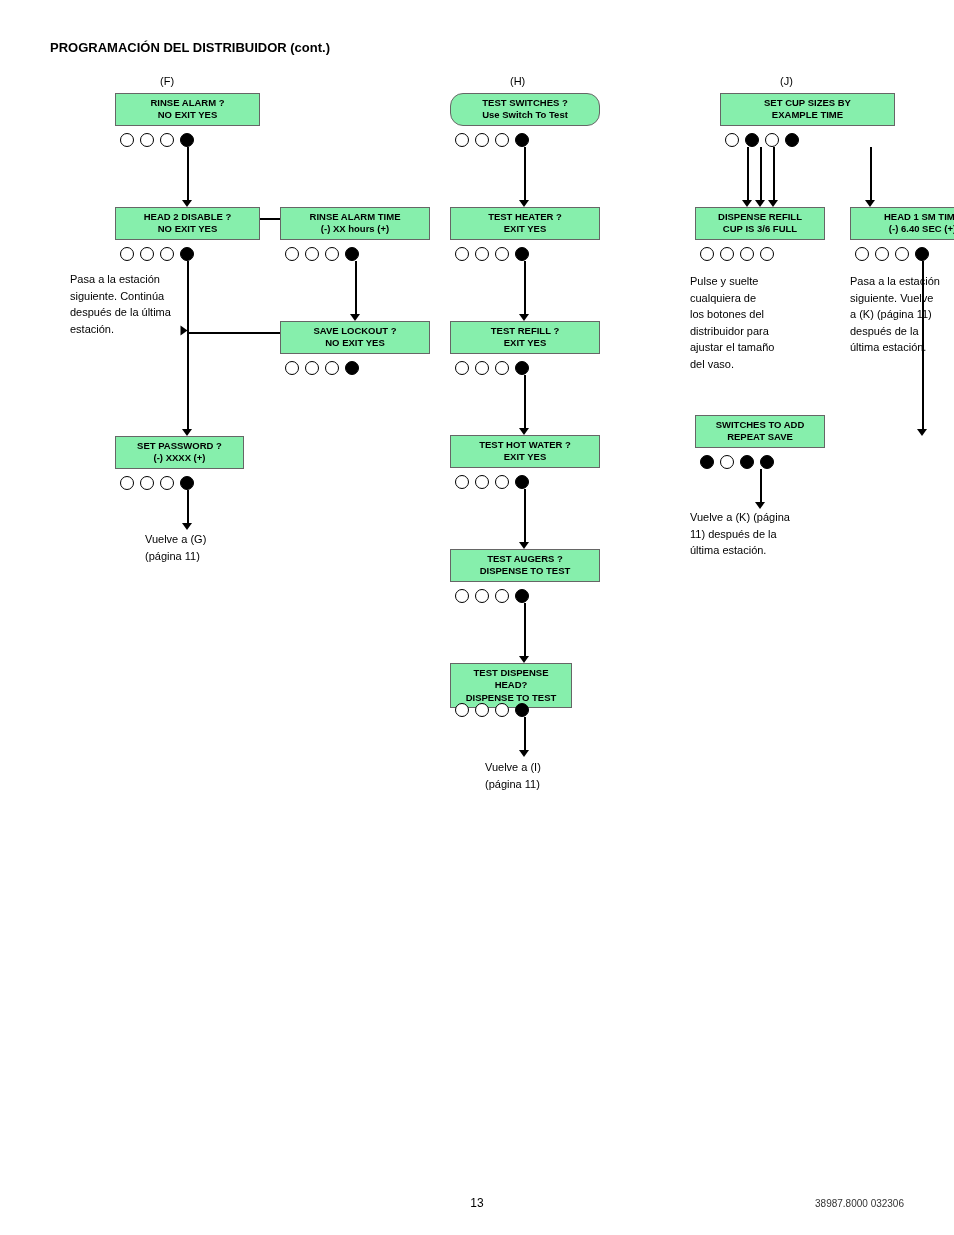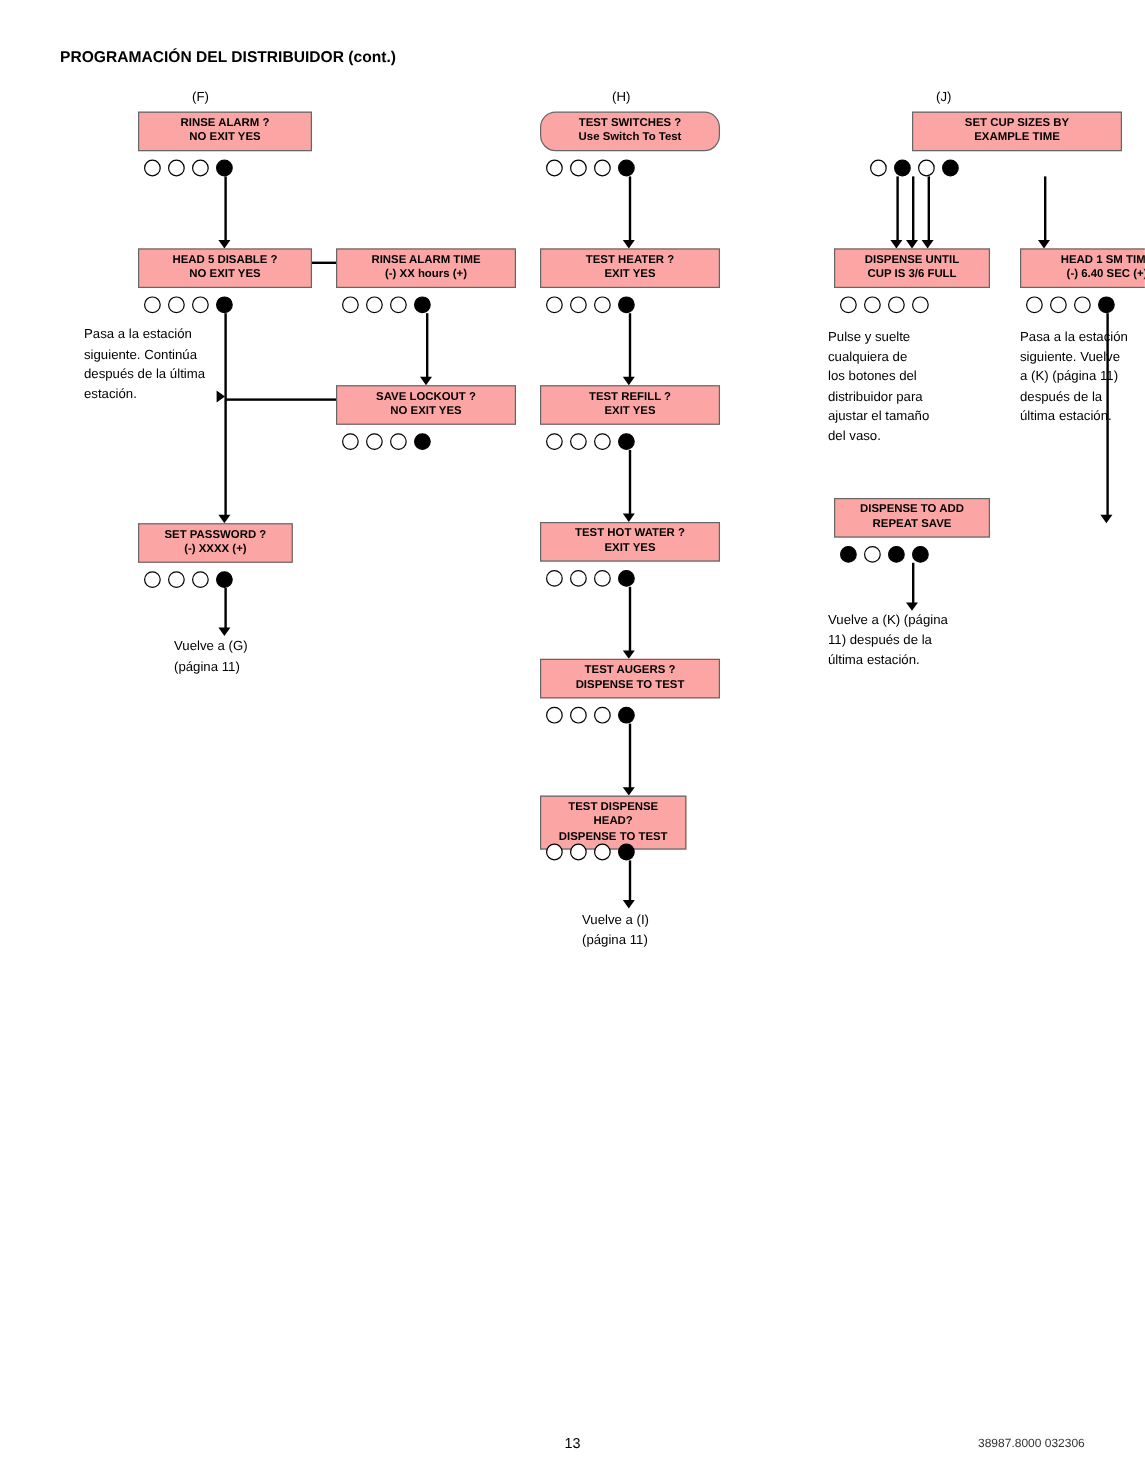--- a/index.html
+++ b/index.html
@@ -22,21 +22,21 @@
       font-size: 13px;
       margin-bottom: 20px;
     }
     .diagram-area {
       position: relative;
       width: 860px;
       height: 950px;
     }
     .box {
       position: absolute;
-      background: #fca5a5;
+      background: #86efac;
       border: 1px solid #666;
       padding: 3px 5px;
       font-size: 9.5px;
       font-weight: bold;
       text-align: center;
       line-height: 1.3;
       color: #000;
     }
     .label-node {
       position: absolute;
@@ -124,21 +124,21 @@
       <div class="circle"></div>
       <div class="circle"></div>
       <div class="circle"></div>
       <div class="circle circle-filled"></div>
     </div>
 
     <div class="line-v" style="left:137px; top:72px; height:55px;"></div>
     <div class="arrow-down-tip" style="left:132px; top:125px;"></div>
 
     <div class="box" style="left:65px; top:132px; width:145px;">
-      <span>HEAD 5 DISABLE  ?</span><br>
+      <span>HEAD 2 DISABLE  ?</span><br>
       <span>NO    EXIT    YES</span>
     </div>
 
     <div class="circles" style="left:70px; top:172px;">
       <div class="circle"></div>
       <div class="circle"></div>
       <div class="circle"></div>
       <div class="circle circle-filled"></div>
     </div>
 
@@ -285,21 +285,21 @@
       <div class="circle circle-filled"></div>
     </div>
 
     <div class="line-v" style="left:474px; top:642px; height:35px;"></div>
     <div class="arrow-down-tip" style="left:469px; top:675px;"></div>
 
     <div class="label-node" style="left:435px; top:684px;">Vuelve a (I)<br>(página 11)</div>
 
     <div class="section-label" style="left:730px; top:0px;">(J)</div>
 
-    <div class="box" style="left:670px; top:18px; width:175px;margin-left:40px;">
+    <div class="box" style="left:670px; top:18px; width:175px;">
       <span>SET CUP SIZES BY</span><br>
       <span>EXAMPLE     TIME</span>
     </div>
 
     <div class="circles" style="left:675px; top:58px;">
       <div class="circle"></div>
       <div class="circle circle-filled"></div>
       <div class="circle"></div>
       <div class="circle circle-filled"></div>
     </div>
@@ -308,21 +308,21 @@
     <div class="arrow-down-tip" style="left:692px; top:125px;"></div>
     <div class="line-v" style="left:710px; top:72px; height:55px;"></div>
     <div class="arrow-down-tip" style="left:705px; top:125px;"></div>
     <div class="line-v" style="left:723px; top:72px; height:55px;"></div>
     <div class="arrow-down-tip" style="left:718px; top:125px;"></div>
 
     <div class="line-v" style="left:820px; top:72px; height:55px;"></div>
     <div class="arrow-down-tip" style="left:815px; top:125px;"></div>
 
     <div class="box" style="left:645px; top:132px; width:130px;">
-      <span>DISPENSE UNTIL</span><br>
+      <span>DISPENSE REFILL</span><br>
       <span>CUP IS 3/6 FULL</span>
     </div>
 
     <div class="circles" style="left:650px; top:172px;">
       <div class="circle"></div>
       <div class="circle"></div>
       <div class="circle"></div>
       <div class="circle"></div>
     </div>
 
@@ -339,21 +339,21 @@
       <div class="circle"></div>
       <div class="circle circle-filled"></div>
     </div>
 
     <div class="line-v" style="left:872px; top:186px; height:170px;"></div>
     <div class="arrow-down-tip" style="left:867px; top:354px;"></div>
 
     <div class="label-node" style="left:800px; top:198px; width:145px;">Pasa a la estación<br>siguiente. Vuelve<br>a (K) (página 11)<br>después de la<br>última estación.</div>
 
     <div class="box" style="left:645px; top:340px; width:130px;">
-      <span>DISPENSE TO ADD</span><br>
+      <span>SWITCHES TO ADD</span><br>
       <span>REPEAT     SAVE</span>
     </div>
 
     <div class="circles" style="left:650px; top:380px;">
       <div class="circle circle-filled"></div>
       <div class="circle"></div>
       <div class="circle circle-filled"></div>
       <div class="circle circle-filled"></div>
     </div>
 

